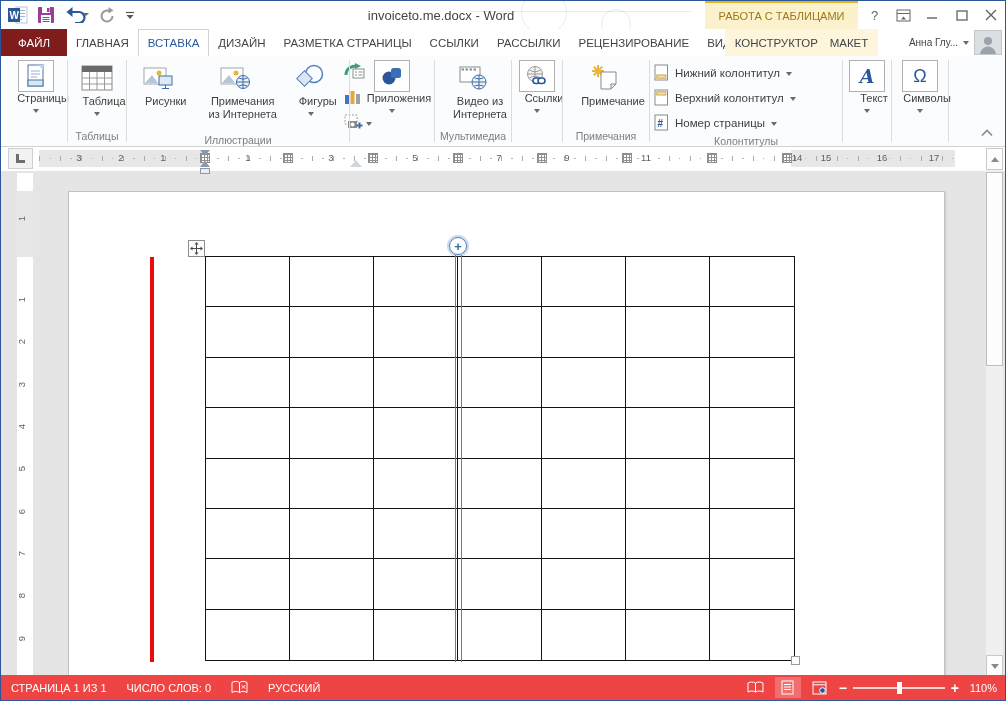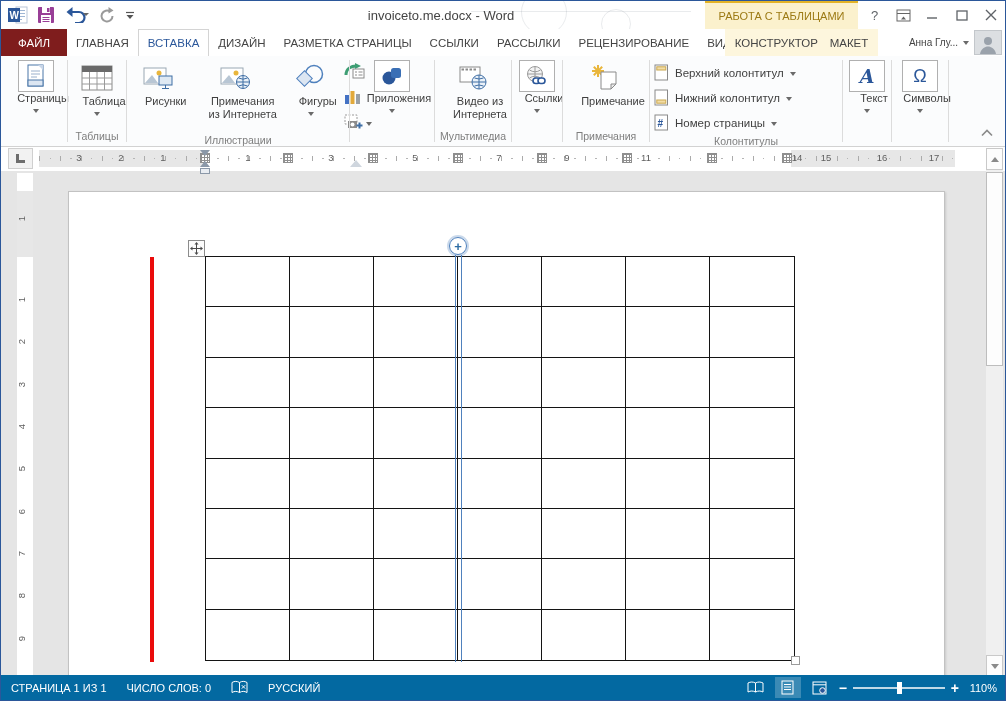--- a/index.html
+++ b/index.html
@@ -85,21 +85,21 @@
   .scrollbar{position:absolute;right:2px;top:147px;width:17px;height:529px;background:#f0f0f0;}
   .sbtn{position:absolute;left:0;width:17px;height:22px;background:#fdfdfd;border:1px solid #c9c9c9;display:flex;align-items:center;justify-content:center;}
   .sbtn.up{top:0;}
   .sbtn.down{bottom:0;}
   .sarrow{width:0;height:0;border-left:4px solid transparent;border-right:4px solid transparent;}
   .sarrow.up{border-bottom:5px solid #8a8a8a;}
   .sarrow.down{border-top:5px solid #8a8a8a;}
   .sthumb{position:absolute;left:0;top:24px;width:17px;height:194px;background:#fdfdfd;border:1px solid #bdbdbd;}
 
   
-  .statusbar{position:absolute;left:0;bottom:0;right:0;height:25px;background:#0369a1;color:#fff;display:flex;align-items:center;font-size:11px;}
+  .statusbar{position:absolute;left:0;bottom:0;right:0;height:25px;background:#ef4444;color:#fff;display:flex;align-items:center;font-size:11px;}
   .sitem{padding:0 10px;display:flex;align-items:center;gap:4px;white-space:nowrap;}
   .sright{position:absolute;right:8px;display:flex;align-items:center;gap:6px;height:25px;}
   .viewbtn{width:26px;height:21px;display:flex;align-items:center;justify-content:center;}
   .viewbtn.active{background:rgba(255,255,255,.22);}
   .zoomtrack{position:relative;width:92px;height:2px;background:rgba(255,255,255,.75);}
   .zoomthumb{position:absolute;left:44px;top:-5px;width:5px;height:12px;background:#fff;}
   .zoompct{font-size:11px;min-width:32px;text-align:right;}
   .zoomsign{font-size:14px;font-weight:bold;line-height:1;}
 </style>
 </head>
@@ -387,31 +387,31 @@
       <div class="glabel">Примечания</div>
     </div>
     <div class="rdiv"></div>
 
     <div class="rgroup" style="width:192px;">
       <div class="rgc" style="justify-content:flex-start;">
         <div class="hfcol">
           <div class="hf-row">
             <span><svg width="15" height="17">
                   <rect x="1" y="1" width="12.5" height="15" fill="#fff" stroke="#8a8a8a"></rect>
+                  <rect x="2.8" y="11" width="9" height="3.2" fill="#f3dda6" stroke="#caa84f"></rect>
+                </svg></span>
+            <span>Нижний колонтитул</span>
+            <span class="caret"></span>
+          </div>
+          <div class="hf-row">
+            <span><svg width="15" height="17">
+                  <rect x="1" y="1" width="12.5" height="15" fill="#fff" stroke="#8a8a8a"></rect>
                   <rect x="2.8" y="2.8" width="9" height="3.2" fill="#f3dda6" stroke="#caa84f"></rect>
                 </svg></span>
             <span>Верхний колонтитул</span>
-            <span class="caret"></span>
-          </div>
-          <div class="hf-row">
-            <span><svg width="15" height="17">
-                  <rect x="1" y="1" width="12.5" height="15" fill="#fff" stroke="#8a8a8a"></rect>
-                  <rect x="2.8" y="11" width="9" height="3.2" fill="#f3dda6" stroke="#caa84f"></rect>
-                </svg></span>
-            <span>Нижний колонтитул</span>
             <span class="caret"></span>
           </div>
           <div class="hf-row">
             <span><svg width="15" height="17">
                   <rect x="1" y="1" width="12.5" height="15" fill="#fff" stroke="#8a8a8a"></rect>
                   <text x="3.6" y="12.5" font-size="10" fill="#2b579a" font-weight="bold">#</text>
                 </svg></span>
             <span>Номер страницы</span>
             <span class="caret"></span>
           </div>

